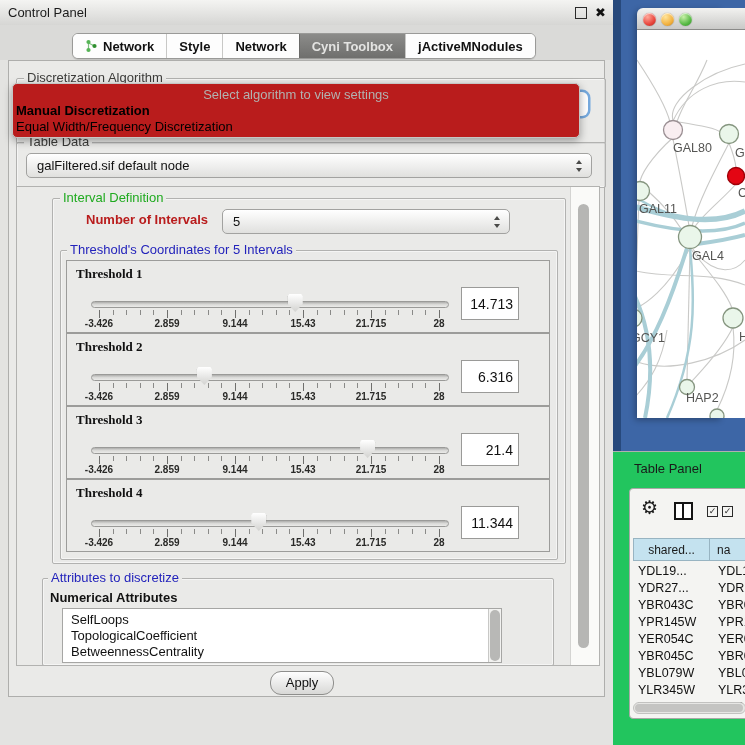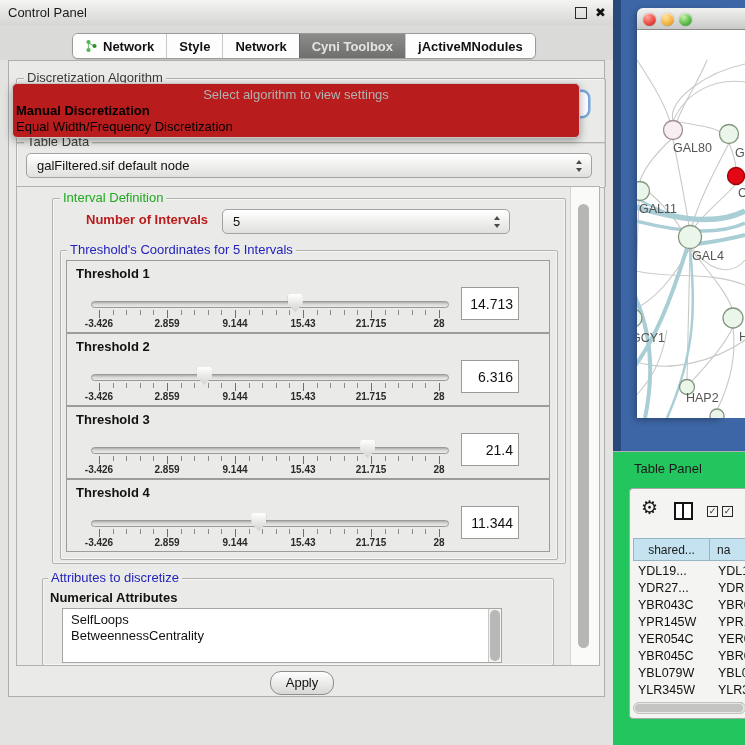--- a/index.html
+++ b/index.html
@@ -64,21 +64,21 @@
   #sp-thumb{left:578px;top:204px;width:11px;height:444px;border-radius:6px;background:#b6b6b4;}
 
   #interval-group{left:52px;top:198px;width:512px;height:364px;}
   #interval-title{left:60px;top:191px;}
   #noi-label{left:86px;top:212px;font-size:13px;font-weight:bold;color:#b91c1c;}
   #noi-combo{left:222px;top:209px;width:288px;height:25px;}
   #thr-group{left:60px;top:250px;width:496px;height:308px;}
   #thr-title{left:67px;top:243px;}
 
   .thpanel{left:66px;width:484px;height:73px;border:1px solid #9c9c9a;box-sizing:border-box;background:#eaeae8;}
-  .th-label{position:absolute;left:9px;top:5px;font-size:13px;font-weight:bold;color:#111;}
+  .th-label{position:absolute;left:9px;top:5px;font-size:13px;font-weight:bold;color:#111;font-family:Liberation Serif, serif;}
   .track{position:absolute;left:24px;top:40px;width:356px;height:5px;border:1px solid #9a9a98;border-radius:4px;
       background:linear-gradient(#adadab,#d8d8d6 45%,#ebebE9);}
   .scale{position:absolute;left:32px;top:0;width:340px;height:73px;}
   .ticks-minor{position:absolute;left:0;top:49px;width:100%;height:5px;
       background:repeating-linear-gradient(90deg,#8a8a88 0,#8a8a88 1px,transparent 1px,transparent 13.6px);}
   .ticks-major{position:absolute;left:0;top:49px;width:101%;height:8px;
       background:repeating-linear-gradient(90deg,#6f6f6d 0,#6f6f6d 1px,transparent 1px,transparent 68px);}
   .tl{position:absolute;top:57px;transform:translateX(-50%);font-size:10px;font-weight:bold;color:#2a2a28;white-space:nowrap;}
   .tl0{left:0%}.tl1{left:20%}.tl2{left:40%}.tl3{left:60%}.tl4{left:80%}.tl5{left:100%}
   .thumb{position:absolute;top:33px;width:15px;height:18px;margin-left:-7.5px;
@@ -273,20 +273,21 @@
     </div>
     <input class="val" value="11.344" style="">
   </div>
 
   <div id="attr-group" class="abs group"></div>
   <span id="attr-title" class="abs gtitle blue">Attributes to discretize</span>
   <span id="num-label" class="abs">Numerical Attributes</span>
   <div id="attr-list" class="abs">
     <div class="pad"></div>
     <div class="li">SelfLoops</div>
+    <div class="li">TopologicalCoefficient</div>
     <div class="li">BetweennessCentrality</div>
     <div id="list-sb">
       <div id="list-sb-thumb"></div>
     </div>
   </div>
 
   <div id="apply-btn" class="abs">Apply</div>
 
 </div>
 

